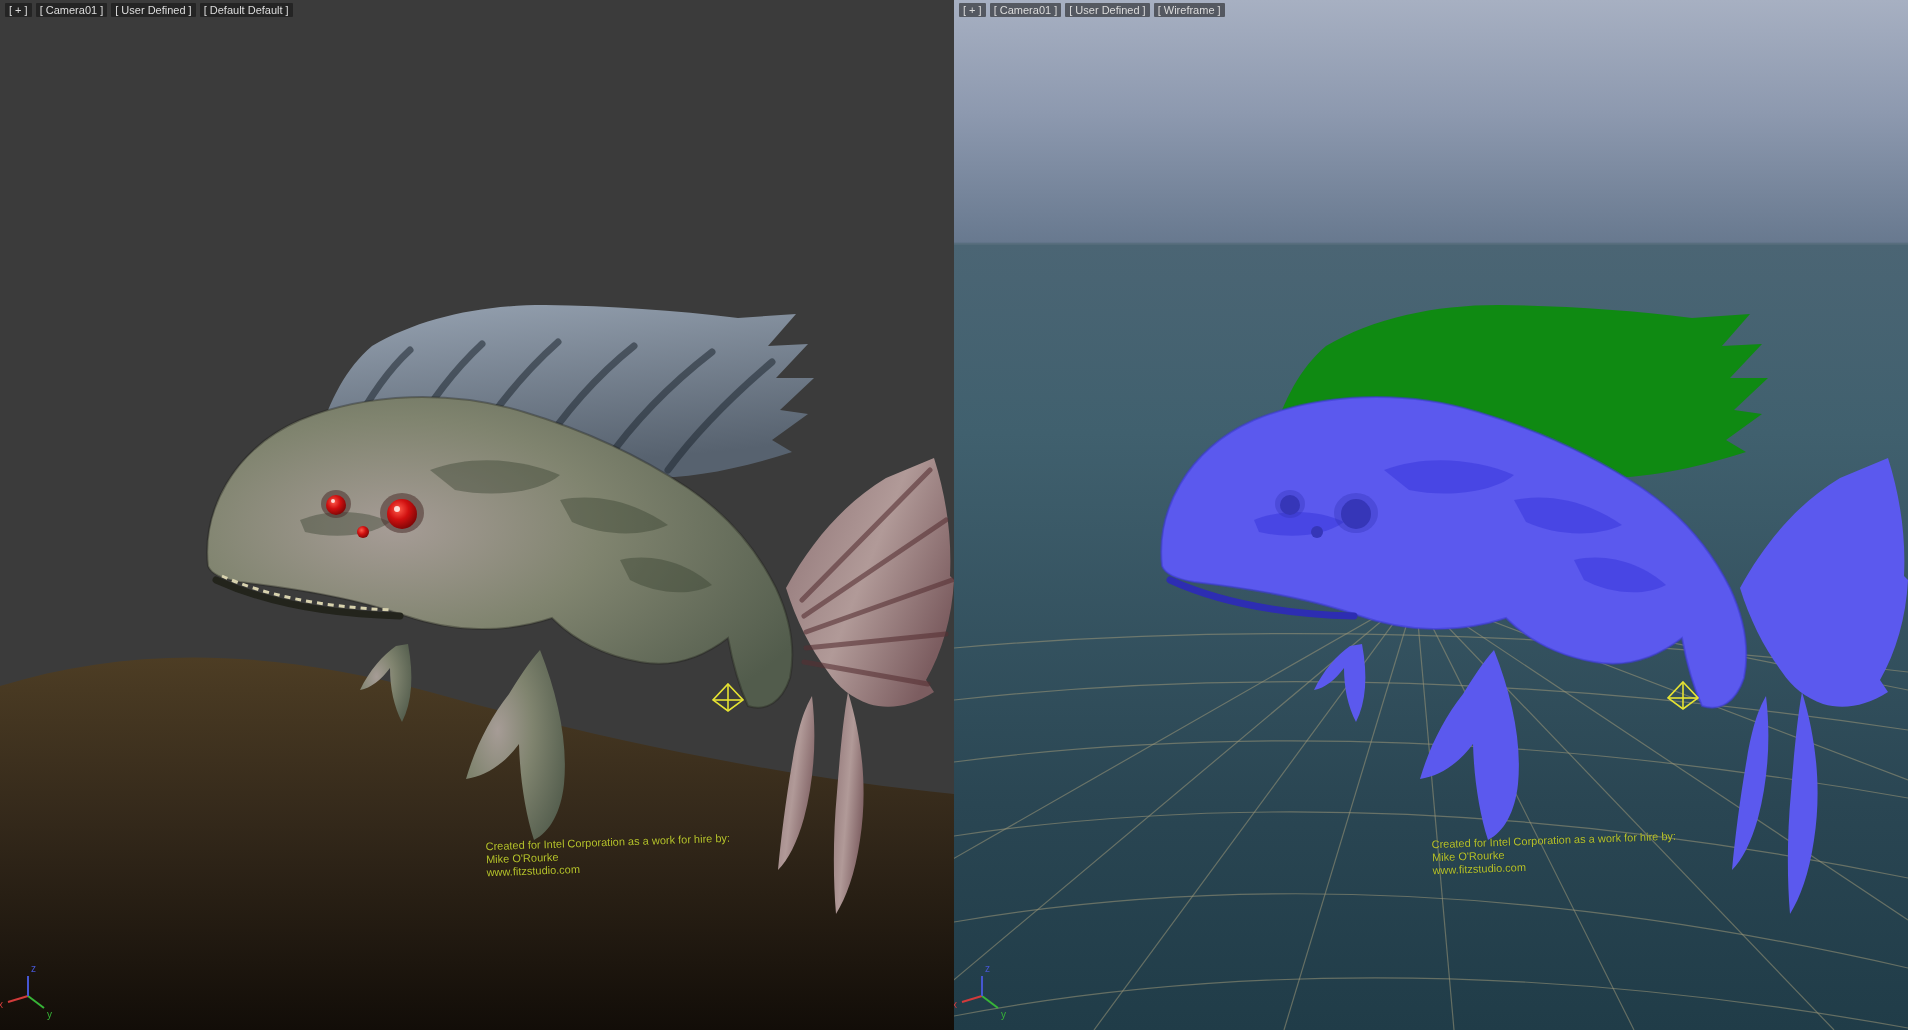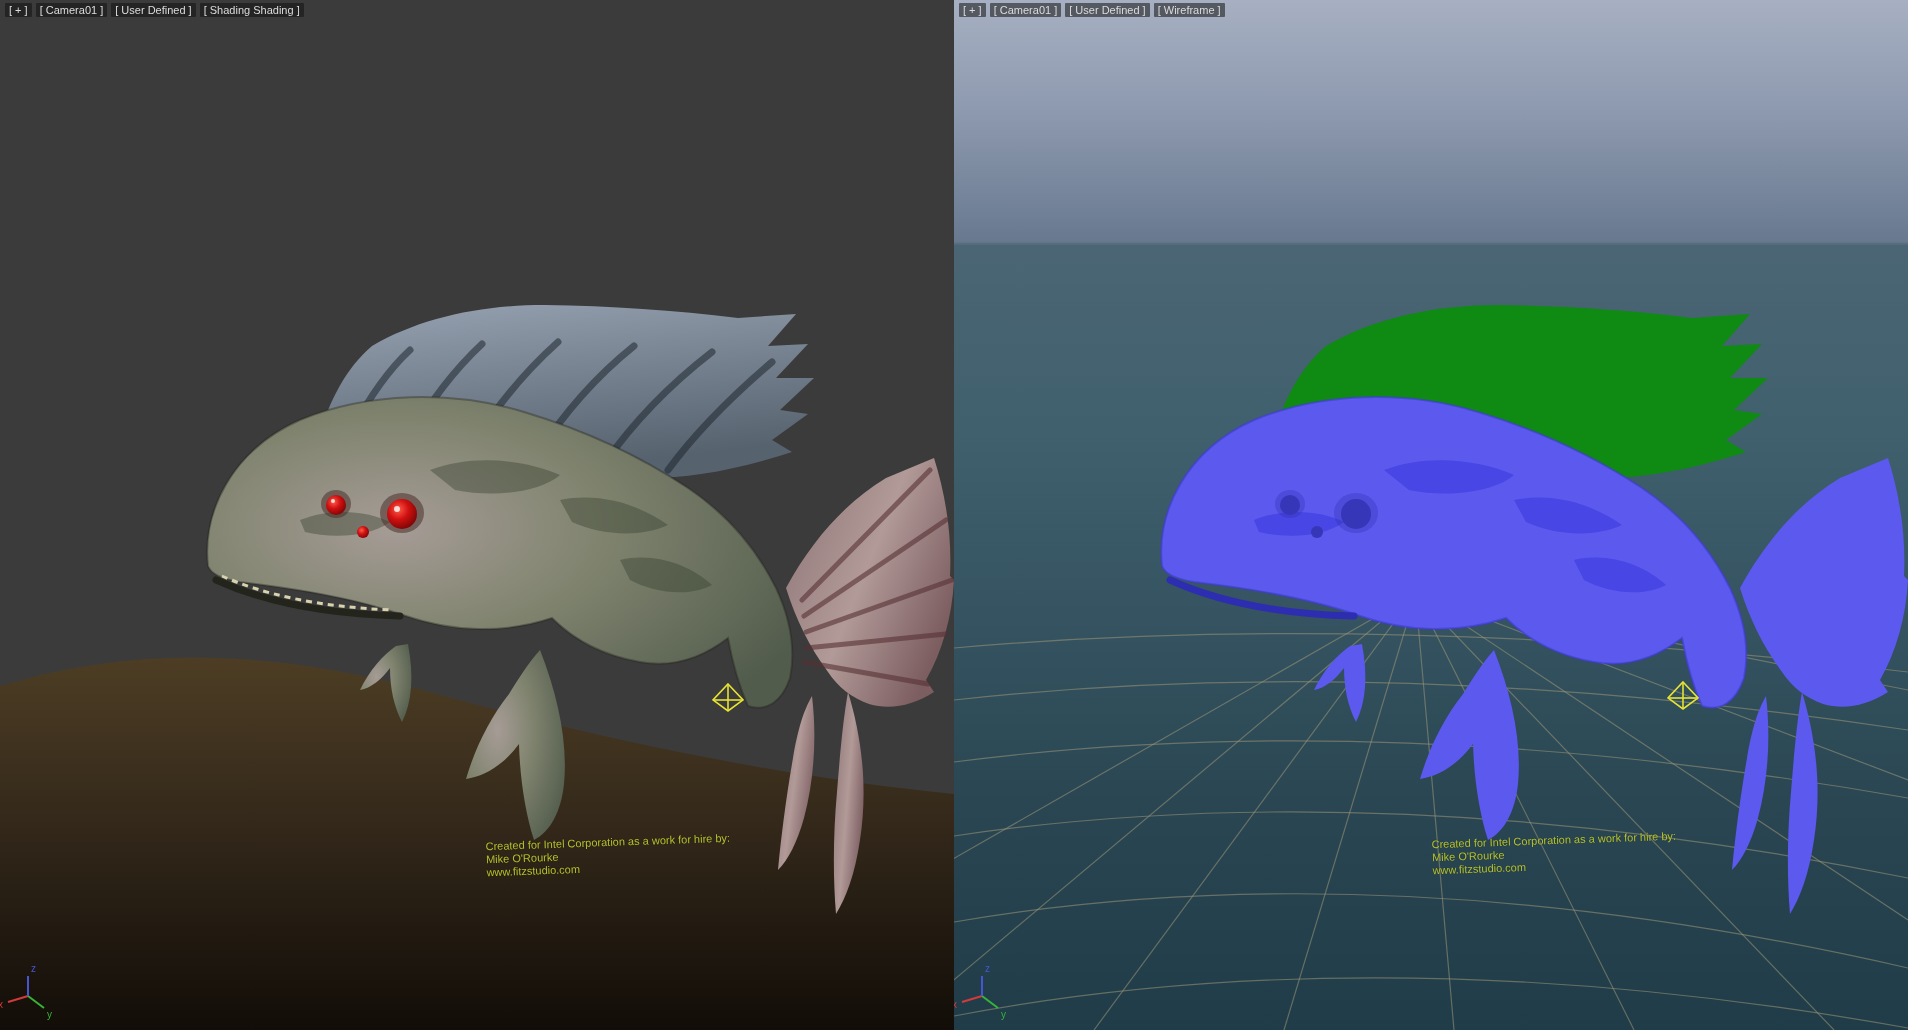--- a/index.html
+++ b/index.html
@@ -170,21 +170,21 @@
   </defs>
 </svg>
 
 <div class="stage">
 
   <section class="viewport vp-left">
     <div class="vp-menu">
       <span class="vp-chip">[ + ]</span>
       <span class="vp-chip">[ Camera01 ]</span>
       <span class="vp-chip">[ User Defined ]</span>
-      <span class="vp-chip">[ Shading Shading ]</span>
+      <span class="vp-chip">[ Default Default ]</span>
     </div>
 
     <svg class="scene" viewBox="0 0 954 1030">
       <path fill="url(#gGround)" d="M0,686 C130,646 270,648 430,692 C610,742 790,778 954,794 L954,1030 L0,1030 Z"></path>
       <use href="#fish-proto"></use>
       <use href="#gizmo-proto" class="gizmo" transform="translate(728,700)"></use>
       <g transform="translate(28,996)">
         <line x1="0" y1="0" x2="-20" y2="6" stroke="#d23b3b" stroke-width="2"></line>
         <line x1="0" y1="0" x2="16" y2="12" stroke="#37b437" stroke-width="2"></line>
         <line x1="0" y1="0" x2="0" y2="-20" stroke="#4656d2" stroke-width="2"></line>

